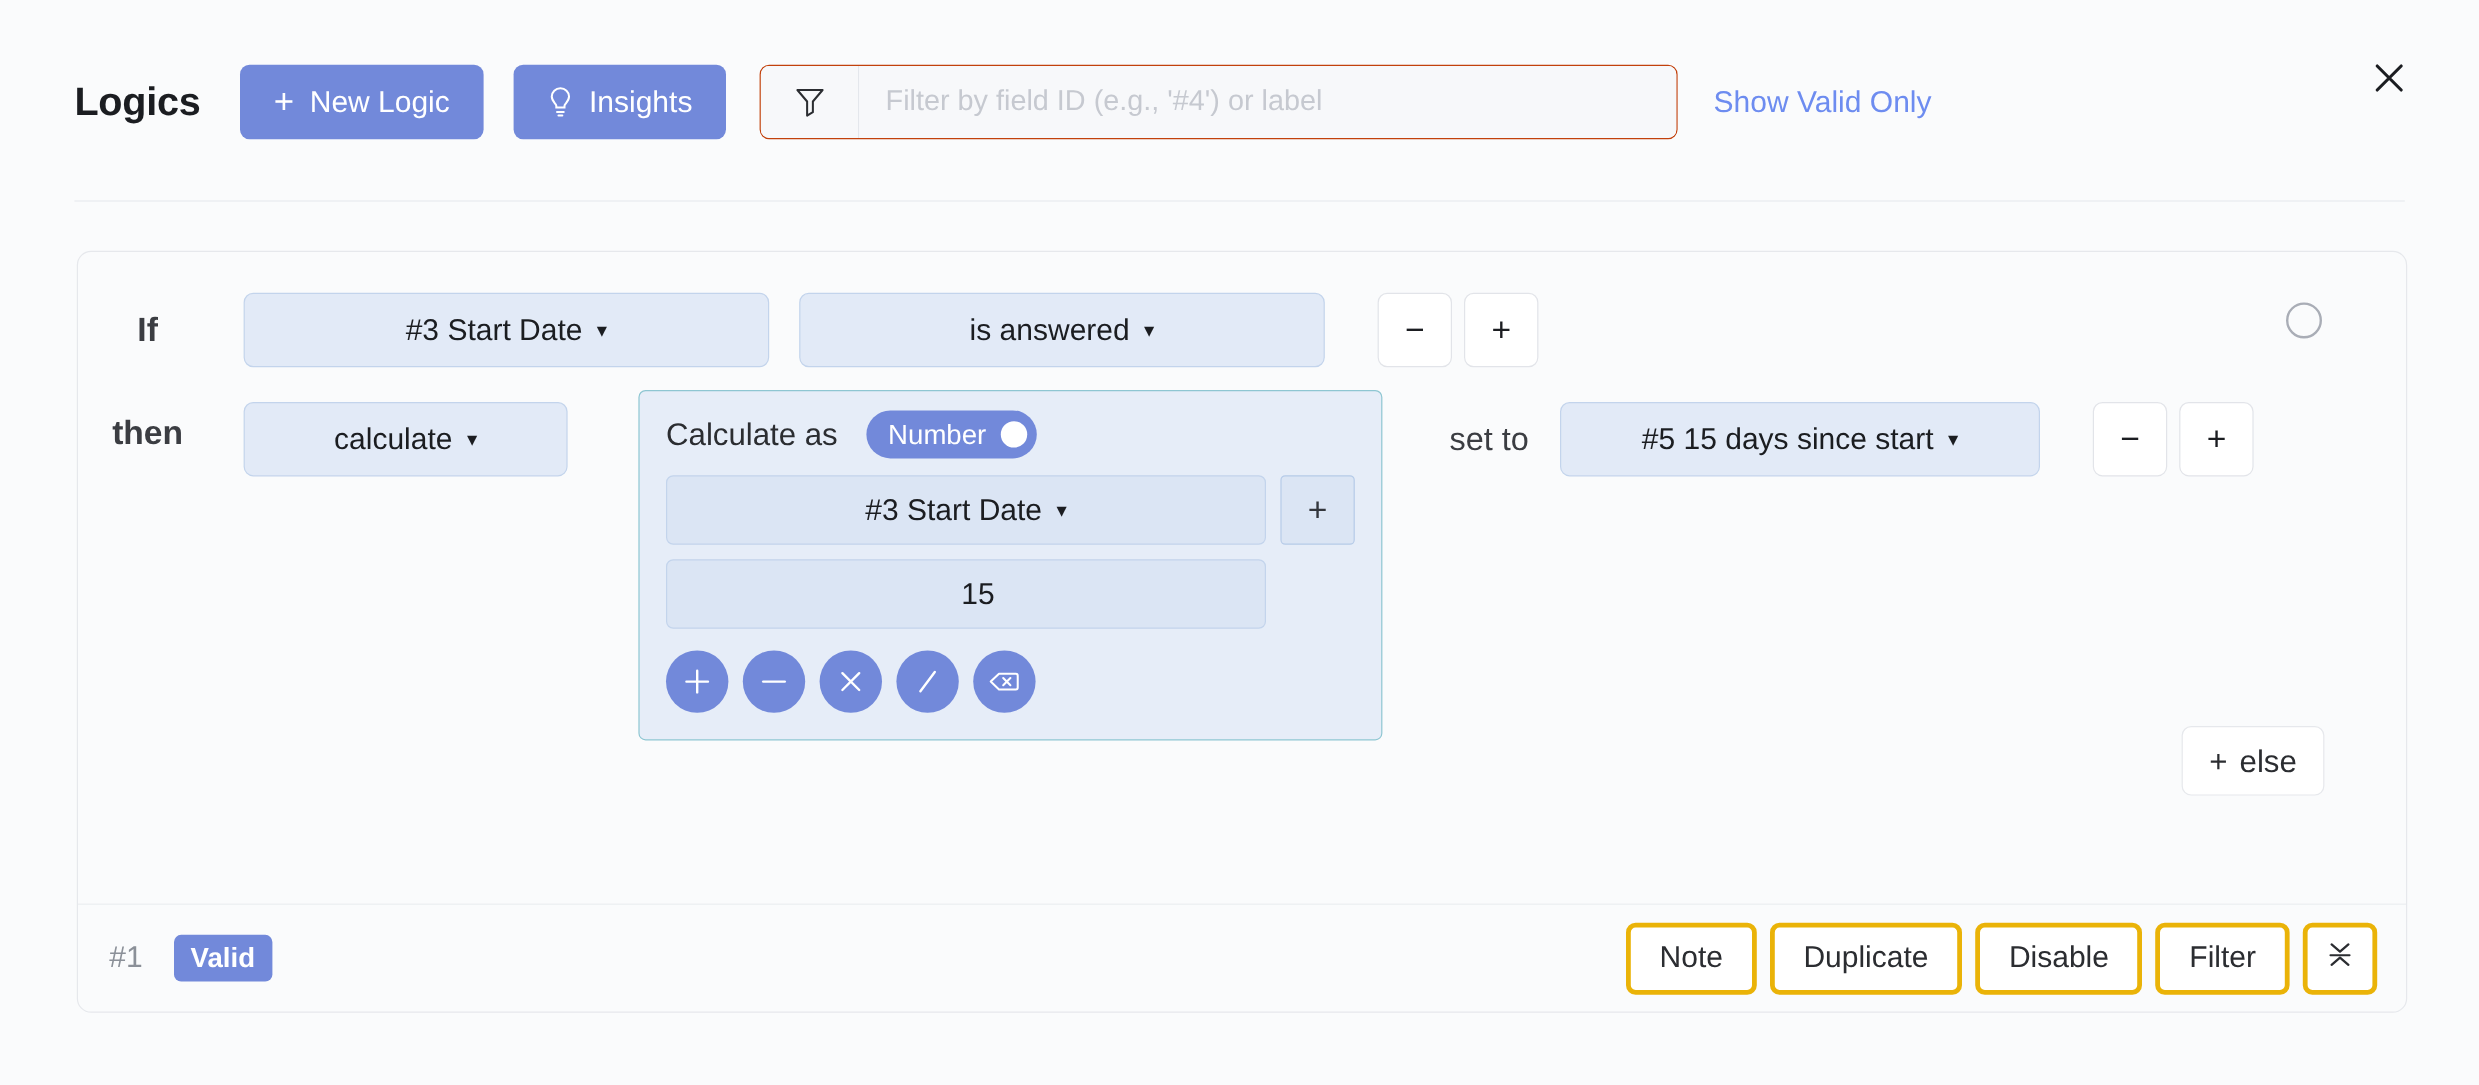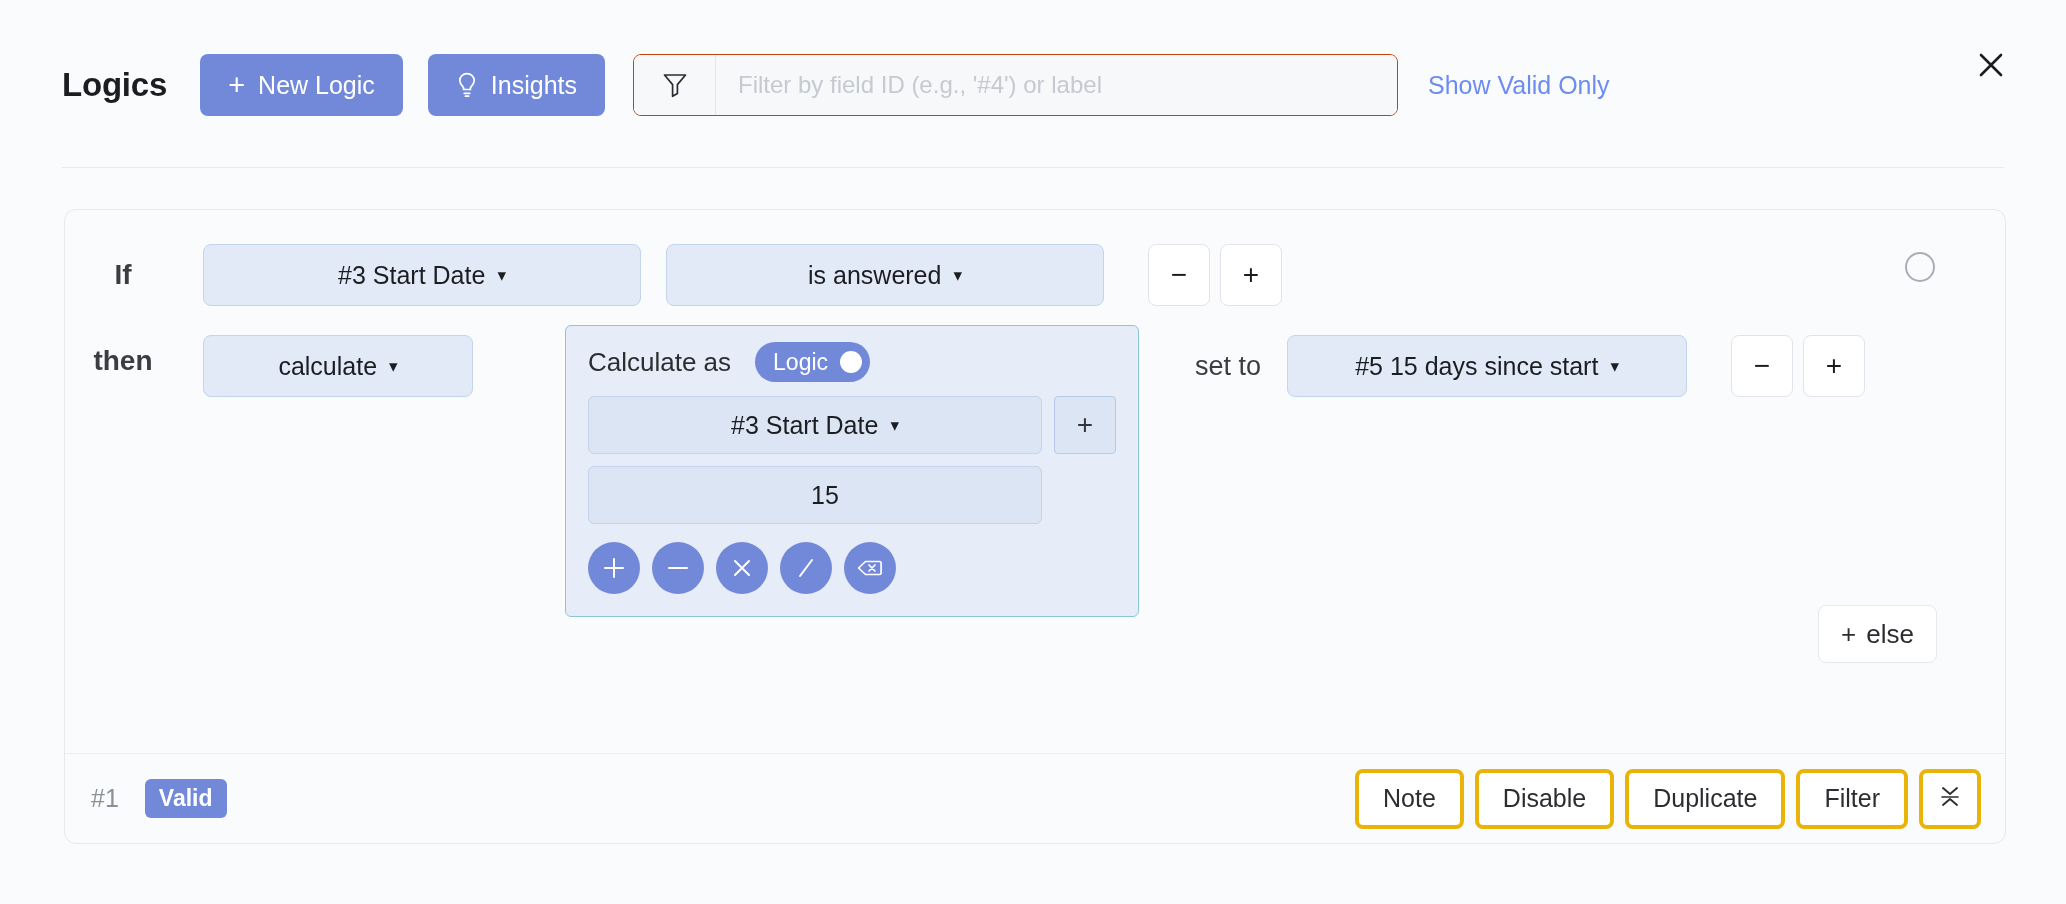--- a/index.html
+++ b/index.html
@@ -110,22 +110,22 @@
     background: transparent; cursor: pointer;
   }
 
   
   .row-then { position: absolute; left: 0; top: 115px; width: 100%; }
   .then-flex { display: flex; align-items: flex-start; }
   .kw-then { padding-top: 20px; }
   .pill-calc { width: 270px; margin-top: 10px; }
 
   .calc-panel {
-    margin-left: 92px; margin-top: 0;
-    width: 574px; background: #e6edf8;
+    margin-left: 59px; margin-top: 0;
+    width: 620px; background: #e6edf8;
     border: 1px solid #8ec6d2; border-radius: 6px;
     padding: 16px 22px 22px 22px;
   }
   .calc-head { display: flex; align-items: center; gap: 24px; margin-bottom: 14px; }
   .calc-head-label { font-size: 26px; color: #2b2d31; white-space: nowrap; }
   .toggle {
     background: #7289da; border-radius: 999px; height: 40px;
     display: flex; align-items: center; gap: 12px;
     padding: 0 8px 0 18px; cursor: pointer;
   }
@@ -269,21 +269,21 @@
 
           <div class="pill pill-calc">
             <span>calculate</span>
             <span class="caret">▾</span>
           </div>
 
           <div class="calc-panel">
             <div class="calc-head">
               <span class="calc-head-label">Calculate as</span>
               <div class="toggle">
-                <span class="toggle-label">Logic</span>
+                <span class="toggle-label">Number</span>
                 <span class="toggle-knob"></span>
               </div>
             </div>
 
             <div class="operand-row">
               <div class="operand">
                 <span>#3 Start Date</span>
                 <span class="caret">▾</span>
               </div>
               <div class="add-operand">
@@ -352,22 +352,22 @@
       </div>
     </div>
 
     <div class="card-footer">
       <div class="footer-left">
         <span class="rule-num">#1</span>
         <span class="badge">Valid</span>
       </div>
       <div class="footer-right">
         <button class="footer-btn">Note</button>
+        <button class="footer-btn">Duplicate</button>
         <button class="footer-btn">Disable</button>
-        <button class="footer-btn">Duplicate</button>
         <button class="footer-btn">Filter</button>
         <button class="footer-btn collapse-btn">
           <span>
             <svg width="28" height="28" viewBox="0 0 28 28" fill="none" xmlns="http://www.w3.org/2000/svg">
               <path d="M7 6l7 6 7-6" stroke="#2b2d31" stroke-width="1.9" stroke-linecap="round" stroke-linejoin="round"></path>
               <path d="M6 15h16" stroke="#2b2d31" stroke-width="1.6" stroke-linecap="round"></path>
               <path d="M7 23l7-6 7 6" stroke="#2b2d31" stroke-width="1.9" stroke-linecap="round" stroke-linejoin="round"></path>
             </svg>
           </span>
         </button>

